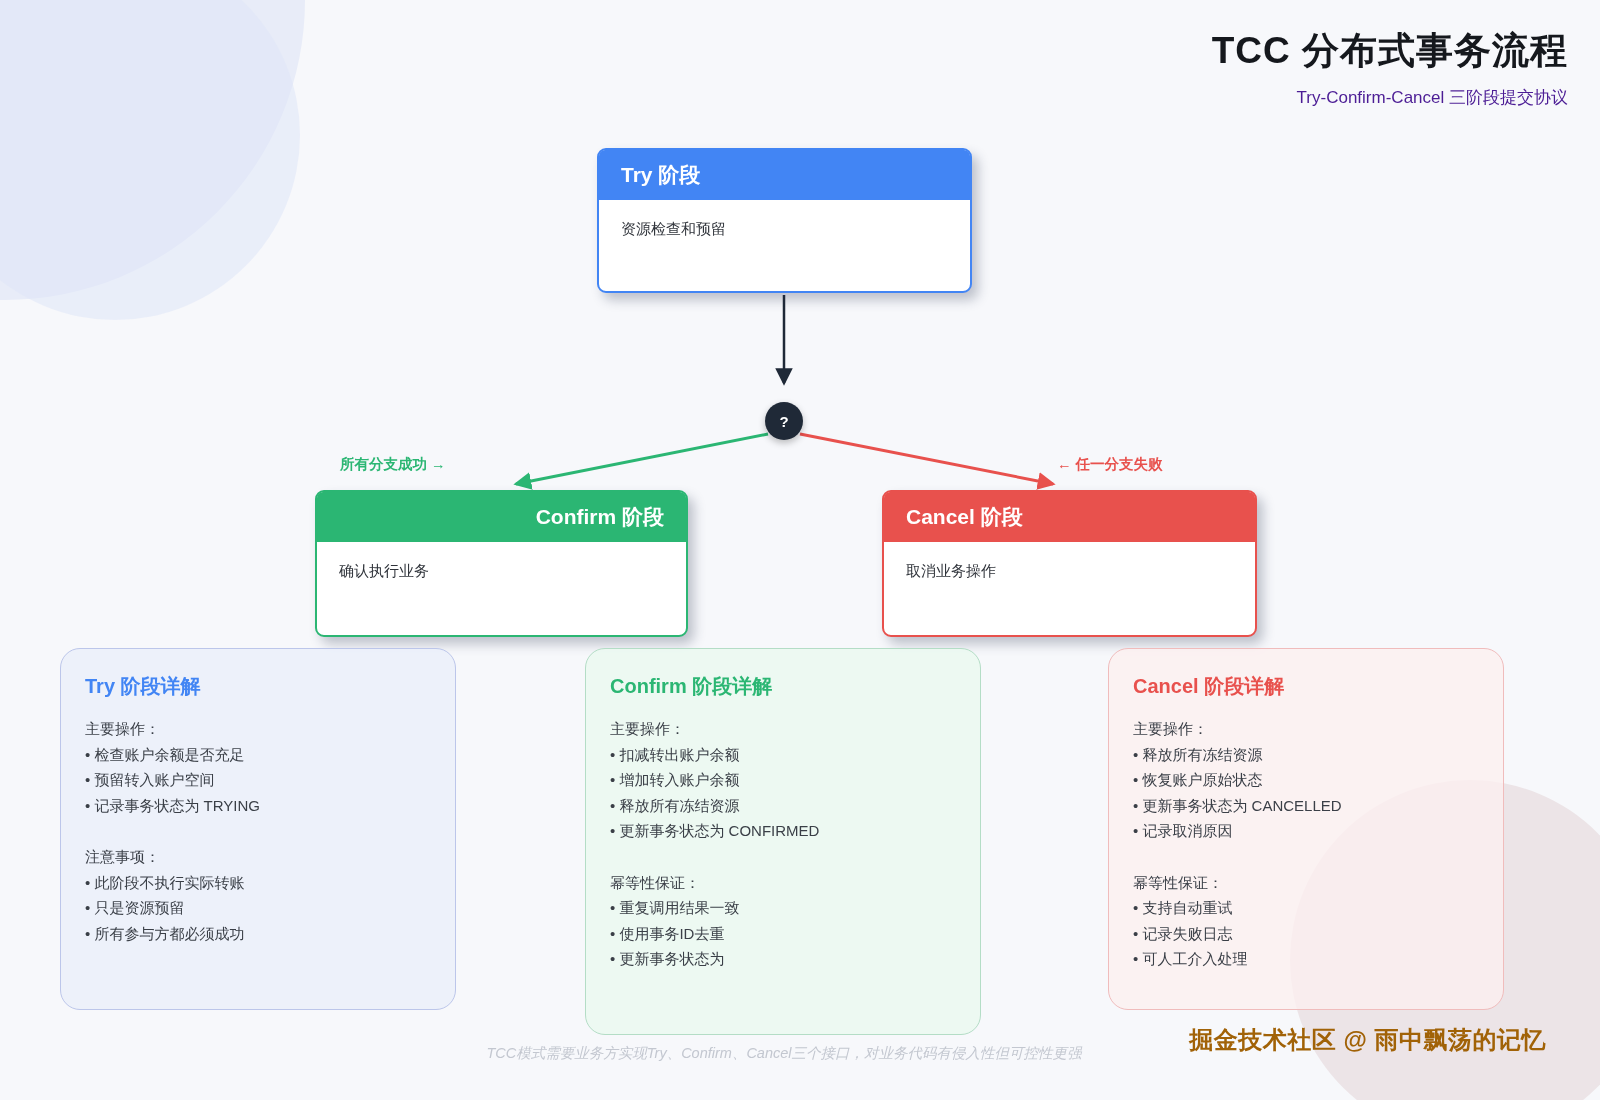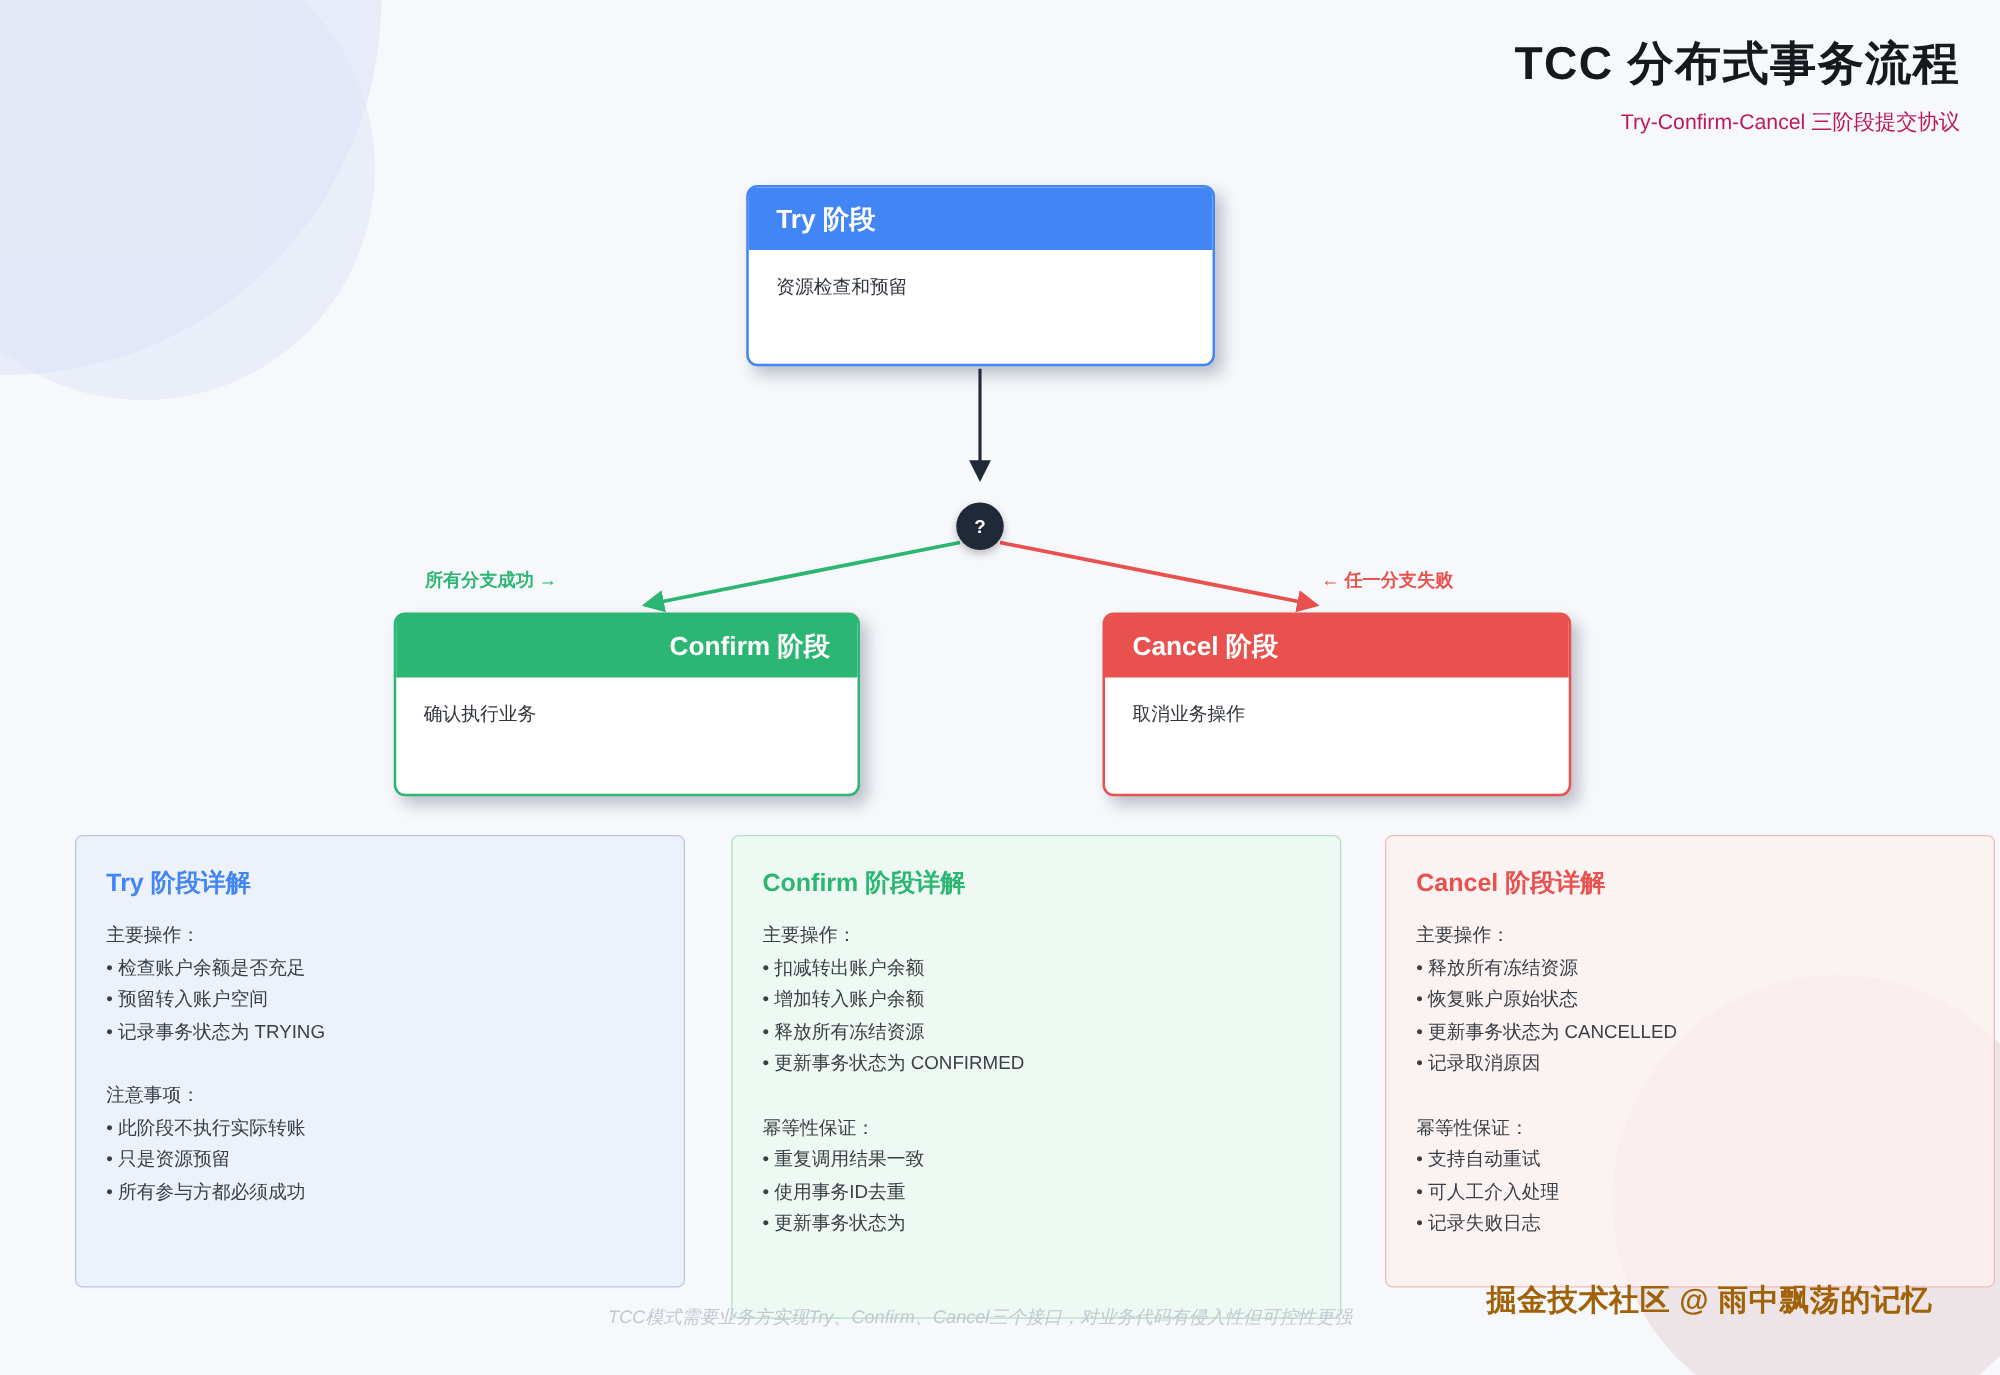--- a/index.html
+++ b/index.html
@@ -8,21 +8,21 @@
 
   
   .deco{position:absolute;border-radius:50%;z-index:0;}
   .deco-tl{left:-295px;top:-300px;width:600px;height:600px;background:#e8ecf8;}
   .deco-tl2{left:-70px;top:-50px;width:370px;height:370px;background:rgba(223,230,247,0.55);}
   .deco-br{left:1290px;top:780px;width:360px;height:360px;background:#ece4e7;}
 
   
   .page-header{position:absolute;left:0;top:26px;width:1568px;text-align:right;z-index:2;}
   .page-header h1{margin:0;font-size:37px;font-weight:800;color:#15181d;letter-spacing:1px;}
-  .page-header .subtitle{margin-top:10px;font-size:17px;color:#be185d;}
+  .page-header .subtitle{margin-top:10px;font-size:17px;color:#4c1d95;}
 
   
   .connectors{position:absolute;left:0;top:0;z-index:1;pointer-events:none;}
   .stroke-dark{stroke:var(--dark,#1f2937);stroke-width:2.5px;}
   .stroke-green{stroke:var(--green,#2bb673);stroke-width:3px;}
   .stroke-red{stroke:var(--red,#e8514d);stroke-width:3px;}
   .fill-dark{fill:var(--dark,#1f2937);}
   .fill-green{fill:var(--green,#2bb673);}
   .fill-red{fill:var(--red,#e8514d);}
 
@@ -41,21 +41,21 @@
 
   .decision{position:absolute;left:765px;top:402px;width:38px;height:38px;border-radius:50%;
         background:var(--dark,#1f2937);color:#fff;display:flex;align-items:center;justify-content:center;
         font-weight:700;font-size:15px;z-index:3;box-shadow:0 3px 7px rgba(0,0,0,.25);}
 
   .edge-label{position:absolute;z-index:2;font-size:14.5px;font-weight:700;}
   .edge-label.success{left:340px;top:455px;color:var(--green,#2bb673);}
   .edge-label.fail{left:1057px;top:455px;color:var(--red,#e8514d);}
 
   
-  .panel{position:absolute;top:668px;width:488px;border-radius:6px;z-index:2;
+  .panel{position:absolute;top:648px;width:396px;border-radius:20px;z-index:2;
          padding:14px 24px;box-sizing:border-box;}
   .panel--try{left:60px;height:362px;background:rgba(236,240,250,.92);border:1px solid #bcc6ea;}
   .panel--confirm{left:585px;height:387px;background:rgba(235,248,241,.92);border:1px solid #b4ddc6;}
   .panel--cancel{left:1108px;height:362px;background:rgba(252,240,240,.78);border:1px solid #f0bcbc;}
   .panel-title{font-size:20px;font-weight:700;margin:10px 0 16px;}
   .panel--try .panel-title{color:var(--blue,#4285f4);}
   .panel--confirm .panel-title{color:var(--green,#2bb673);}
   .panel--cancel .panel-title{color:var(--red,#e8514d);}
   .section-heading,.bullet-item{font-size:15px;line-height:25.5px;color:#3a3f47;}
   .bullet-item::before{content:"• ";}
@@ -163,22 +163,22 @@
         <div class="panel-section">
           <div class="section-heading">主要操作：</div>
           <div class="bullet-item">释放所有冻结资源</div>
           <div class="bullet-item">恢复账户原始状态</div>
           <div class="bullet-item">更新事务状态为 CANCELLED</div>
           <div class="bullet-item">记录取消原因</div>
         </div>
         <div class="panel-section">
           <div class="section-heading">幂等性保证：</div>
           <div class="bullet-item">支持自动重试</div>
+          <div class="bullet-item">记录失败日志</div>
           <div class="bullet-item">可人工介入处理</div>
-          <div class="bullet-item">记录失败日志</div>
         </div>
       </div>
     </div>
 
   <div class="flow-note">TCC模式需要业务方实现Try、Confirm、Cancel三个接口，对业务代码有侵入性但可控性更强</div>
   <div class="watermark">掘金技术社区 @ 雨中飘荡的记忆</div>
 
 </div>
 
 </body></html>

